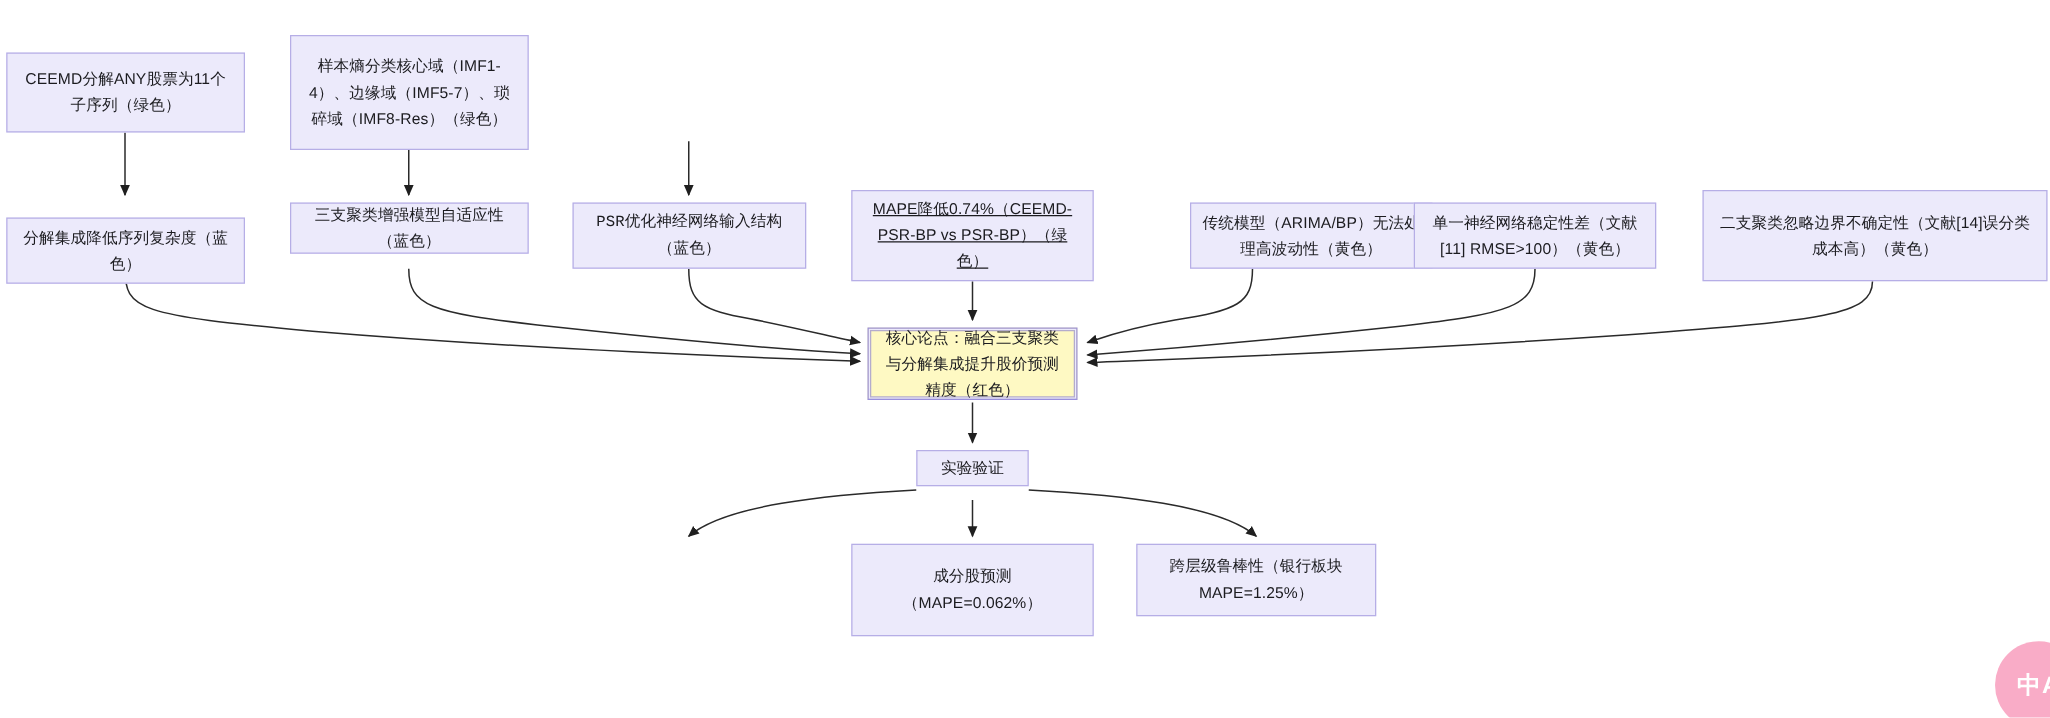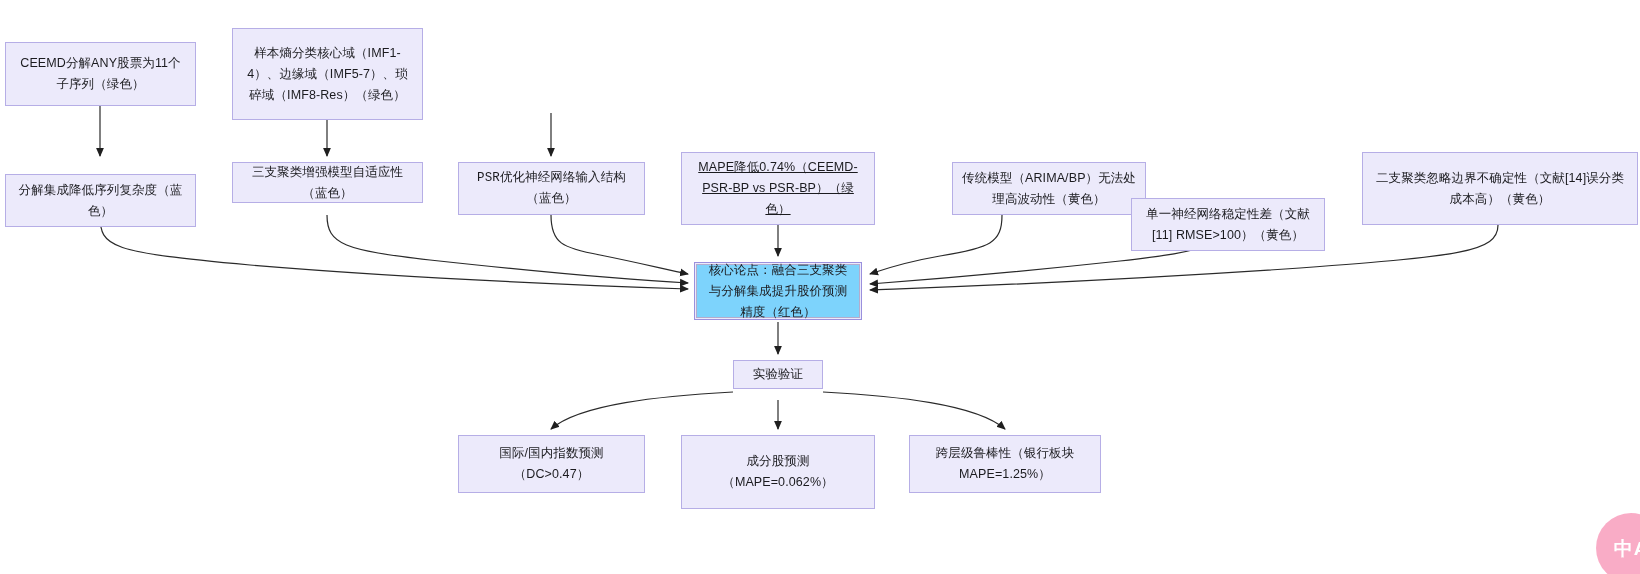--- a/index.html
+++ b/index.html
@@ -11,21 +11,21 @@
   #edges{position:absolute;left:0;top:0;width:1640px;height:574px;pointer-events:none;}
   .node{
     position:absolute;box-sizing:border-box;
     background:#ECEAFB;border:1px solid #B6AEE6;
     display:flex;align-items:center;justify-content:center;
     text-align:center;color:#1b1b1f;
     font-size:12.5px;line-height:21px;
     padding:4px 9px;letter-spacing:.1px;
   }
   .node.core{
-    background:#7dd3fc;border:1px solid #9a90dd;
+    background:#fef9c3;border:1px solid #9a90dd;
     box-shadow:inset 0 0 0 1px #ECEAFB, inset 0 0 0 2px #b4accd;
   }
   .watermark{
     position:absolute;border-radius:50%;
     background:#F9A8C4;color:#fff;
     display:flex;align-items:center;justify-content:center;
     font-size:19px;line-height:19px;font-weight:bold;
     letter-spacing:1px;opacity:.95;overflow:hidden;
   }
 </style>
@@ -86,39 +86,36 @@
   </div>
 
   <div class="node" style="left:681px;top:152px;width:194px;height:73px;text-decoration:underline;">
     <span>MAPE降低0.74%（CEEMD-PSR-BP vs PSR-BP）（绿色）</span>
   </div>
 
   <div class="node" style="left:905px;top:162px;width:194px;height:53px;margin-left:47px;">
     <span>传统模型（ARIMA/BP）无法处理高波动性（黄色）</span>
   </div>
 
-  <div class="node" style="left:1131px;top:162px;width:194px;height:53px;margin-top:36px;">
+  <div class="node" style="left:1131px;top:162px;width:194px;height:53px;">
     <span>单一神经网络稳定性差（文献[11] RMSE&gt;100）（黄色）</span>
   </div>
 
   <div class="node" style="left:1362px;top:152px;width:276px;height:73px;">
     <span>二支聚类忽略边界不确定性（文献[14]误分类成本高）（黄色）</span>
   </div>
 
   <div class="node core" style="left:694px;top:262px;width:168px;height:58px;">
     <span>核心论点：融合三支聚类与分解集成提升股价预测精度（红色）</span>
   </div>
 
   <div class="node" style="left:733px;top:360px;width:90px;height:29px;">
     <span>实验验证</span>
   </div>
 
-  <div class="node" style="left:458px;top:435px;width:187px;height:58px;">
-    <span>国际/国内指数预测（DC&gt;0.47）</span>
-  </div>
 
   <div class="node" style="left:681px;top:435px;width:194px;height:74px;">
     <span>成分股预测（MAPE=0.062%）</span>
   </div>
 
   <div class="node" style="left:909px;top:435px;width:192px;height:58px;">
     <span>跨层级鲁棒性（银行板块MAPE=1.25%）</span>
   </div>
 
   <div class="watermark" style="left:1596px;top:513px;width:70px;height:70px;">

